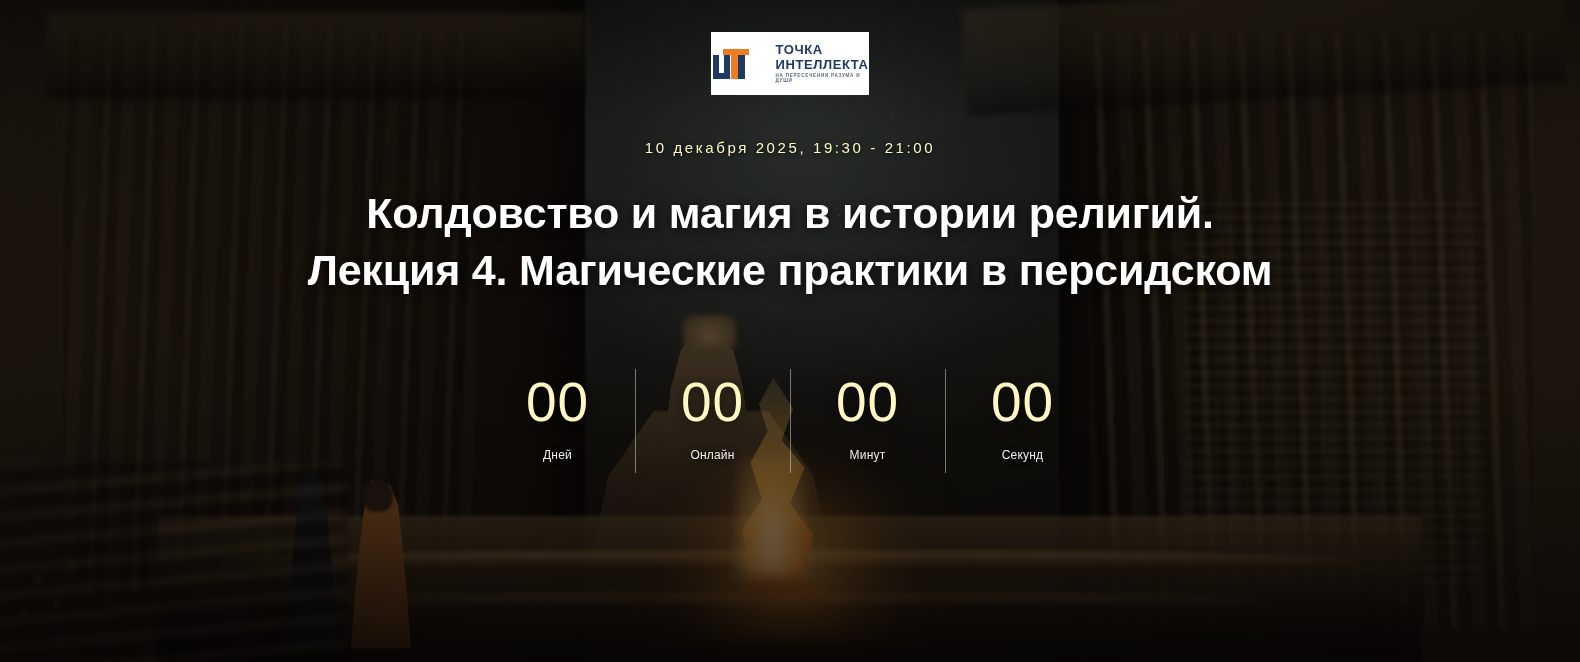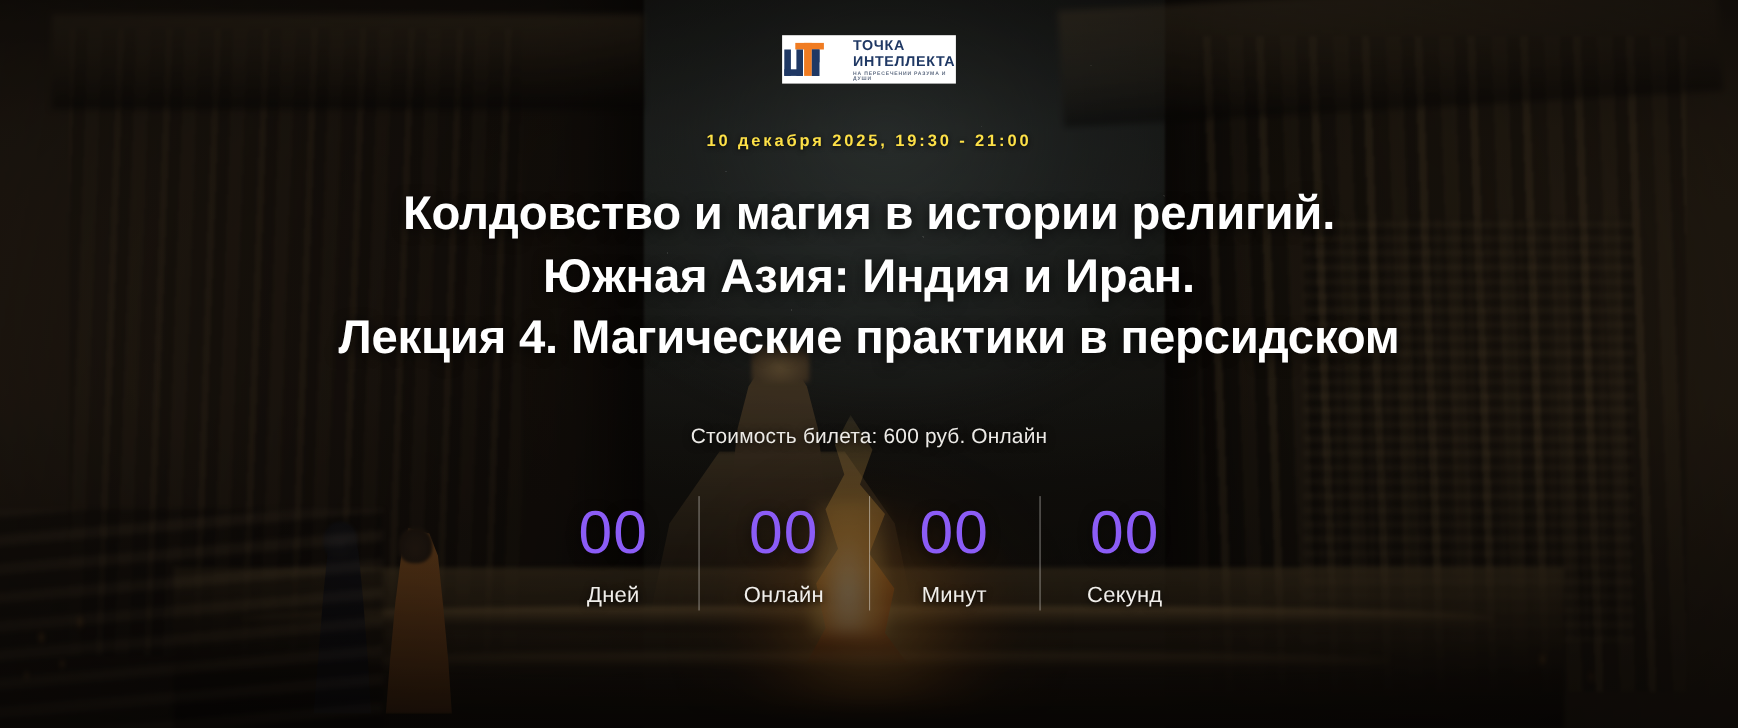--- a/index.html
+++ b/index.html
@@ -272,21 +272,21 @@
   .content {
     position: absolute; inset: 0;
     display: flex;
     flex-direction: column;
     align-items: center;
   }
 
   .logo-box {
     margin-top: 32px;
     width: 158px;
-    height: 44px;
+    height: 63px;
     background: #ffffff;
     display: flex;
     align-items: center;
     justify-content: center;
     gap: 24px;
     padding: 0 6px;
     box-sizing: border-box;
   }
   .logo-mark { width: 40px; height: 34px; flex: 0 0 auto; display: block; }
   .logo-words { display: flex; flex-direction: column; line-height: 1; }
@@ -300,23 +300,23 @@
   .logo-tag {
     margin-top: 3px;
     color: #5d6a80;
     font-size: 4.6px;
     font-weight: 700;
     letter-spacing: .75px;
   }
 
   .event-date {
     margin-top: 44px;
-    color: #fde047;
+    color: #fef9c3;
     font-size: 15px;
-    font-weight: 700;
+    font-weight: 400;
     letter-spacing: 2.6px;
     text-shadow: 0 1px 5px rgba(0,0,0,.85);
   }
 
   .event-title {
     width: 1180px;
     text-align: center;
     color: #ffffff;
     font-size: 43px;
     font-weight: 700;
@@ -349,31 +349,31 @@
     position: relative;
   }
   .cd-cell + .cd-cell::before {
     content: "";
     position: absolute;
     left: 0; top: -6px;
     width: 1px; height: 104px;
     background: rgba(232,230,226,.48);
   }
   .cd-value {
-    color: #8b5cf6;
+    color: #fef9c3;
     font-size: 55px;
     font-weight: 400;
     line-height: 1;
     letter-spacing: 1px;
     text-shadow: 0 2px 12px rgba(0,0,0,.62);
   }
   .cd-label {
     margin-top: 18px;
     color: #f0eeea;
-    font-size: 20px;
+    font-size: 12px;
     font-weight: 400;
     letter-spacing: .2px;
     text-shadow: 0 1px 7px rgba(0,0,0,.82);
   }
 </style>
 </head>
 <body>
 
 <div class="banner">
 
@@ -424,25 +424,23 @@
         <span class="logo-line1">ТОЧКА</span>
         <span class="logo-line2">ИНТЕЛЛЕКТА</span>
         <span class="logo-tag">НА ПЕРЕСЕЧЕНИИ РАЗУМА И ДУШИ</span>
       </div>
     </div>
 
     <div class="event-date">10 декабря 2025, 19:30 - 21:00</div>
 
     <h1 class="event-title">
       <span class="tl">Колдовство и магия в истории религий.</span>
-      <span class="tl">Южная Азия: Индия и Иран.</span>
       <span class="tl">Лекция 4. Магические практики в персидском</span>
     </h1>
 
-    <div class="event-price">Стоимость билета: 600 руб. Онлайн</div>
 
     <div class="countdown">
       <div class="cd-cell">
         <span class="cd-value">00</span>
         <span class="cd-label">Дней</span>
       </div>
       <div class="cd-cell">
         <span class="cd-value">00</span>
         <span class="cd-label">Онлайн</span>
       </div>

